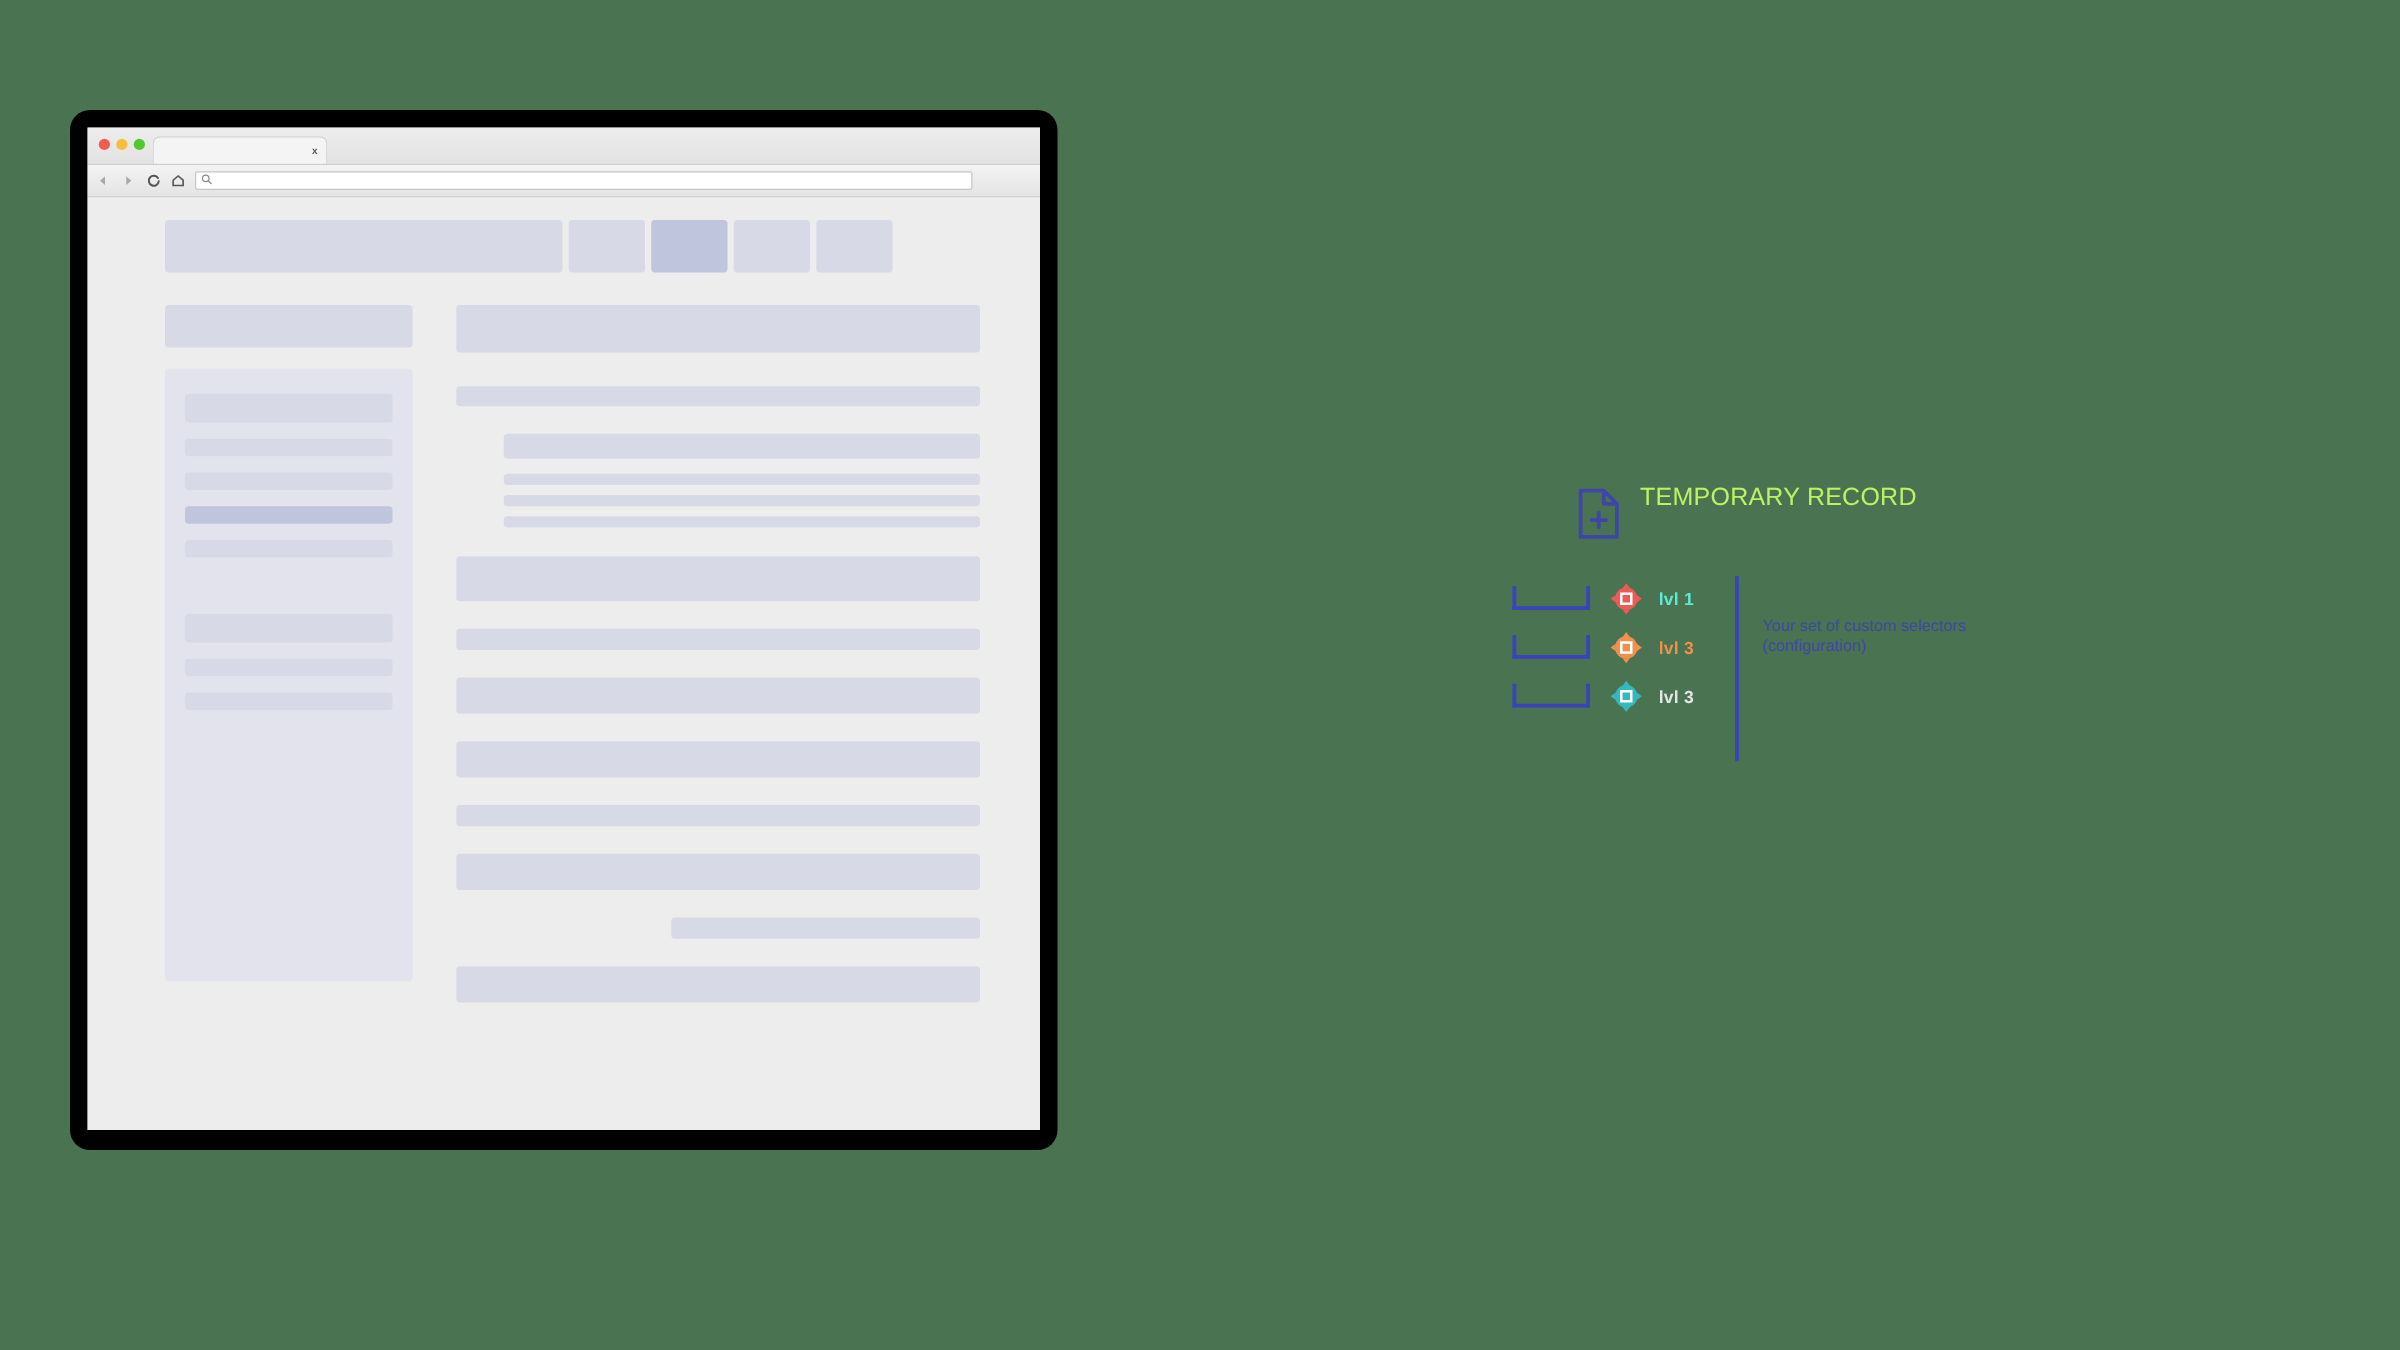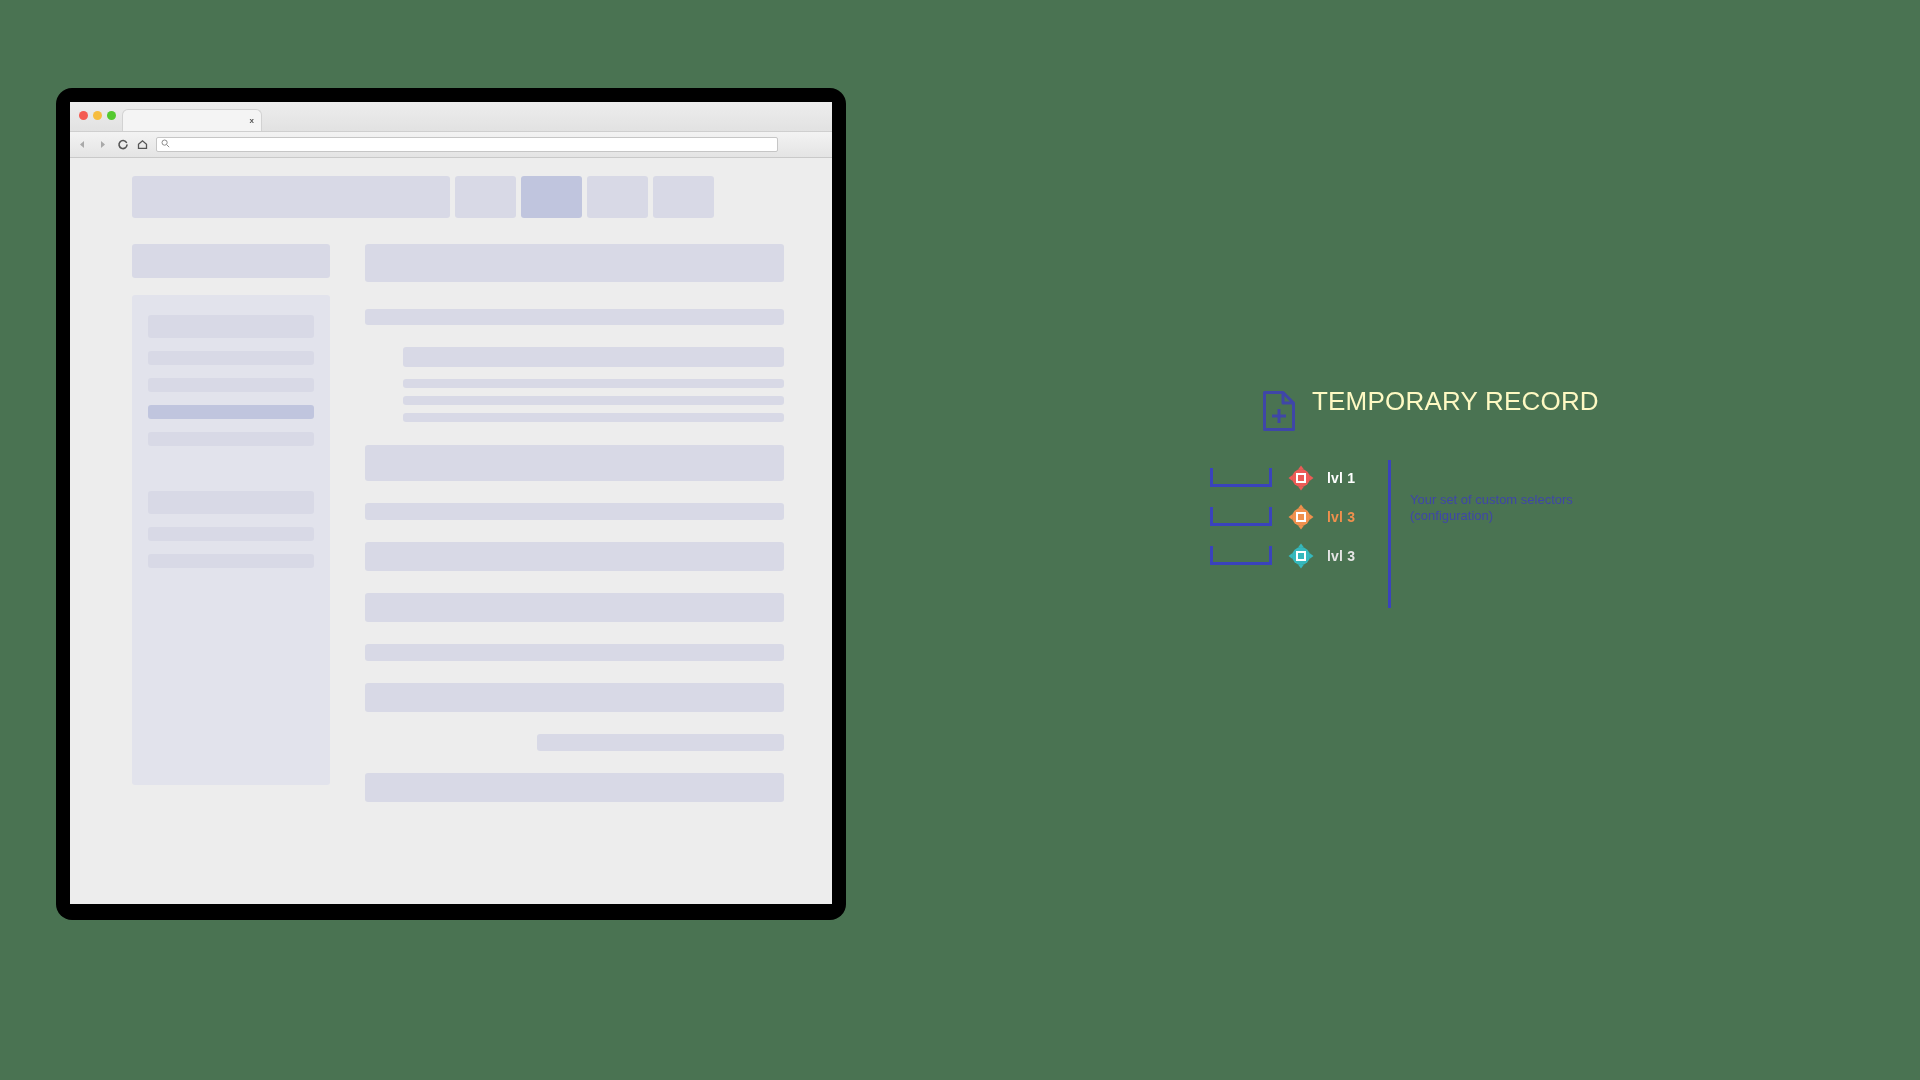--- a/index.html
+++ b/index.html
@@ -187,23 +187,23 @@
 
   .ann-header {
     display: flex;
     align-items: flex-start;
     gap: 16px;
     margin-bottom: 22px;
     padding-left: 52px;
   }
   .doc-icon { flex: 0 0 auto; margin-top: 2px; }
   .ann-title {
-    font-size: 26px;
+    font-size: 20px;
     line-height: 1.04;
-    color: #fef9c3;
+    color: #bef264;
     letter-spacing: 0.2px;
   }
 
   .selector-rows { position: relative; }
 
   .sel-row {
     display: flex;
     align-items: center;
     height: 39px;
     gap: 0;
@@ -370,21 +370,21 @@
 
     <div class="sel-row">
       <span class="bracket"></span>
       <span class="sel-icon">
         <svg width="26" height="26" viewBox="0 0 26 26">
           <circle cx="13" cy="13" r="9" fill="#ec5b56"></circle>
           <path d="M13 0.5 L16 4.5 H10 Z M13 25.5 L16 21.5 H10 Z M0.5 13 L4.5 10 V16 Z M25.5 13 L21.5 10 V16 Z" fill="#ec5b56"></path>
           <rect x="9" y="9" width="8" height="8" fill="none" stroke="#ffffff" stroke-width="2"></rect>
         </svg>
       </span>
-      <span class="sel-label" style="color:#ffffff">lvl 1</span>
+      <span class="sel-label" style="color:#5eead4">lvl 1</span>
     </div>
 
     <div class="sel-row">
       <span class="bracket"></span>
       <span class="sel-icon">
         <svg width="26" height="26" viewBox="0 0 26 26">
           <circle cx="13" cy="13" r="9" fill="#f0904d"></circle>
           <path d="M13 0.5 L16 4.5 H10 Z M13 25.5 L16 21.5 H10 Z M0.5 13 L4.5 10 V16 Z M25.5 13 L21.5 10 V16 Z" fill="#f0904d"></path>
           <rect x="9" y="9" width="8" height="8" fill="none" stroke="#ffffff" stroke-width="2"></rect>
         </svg>

